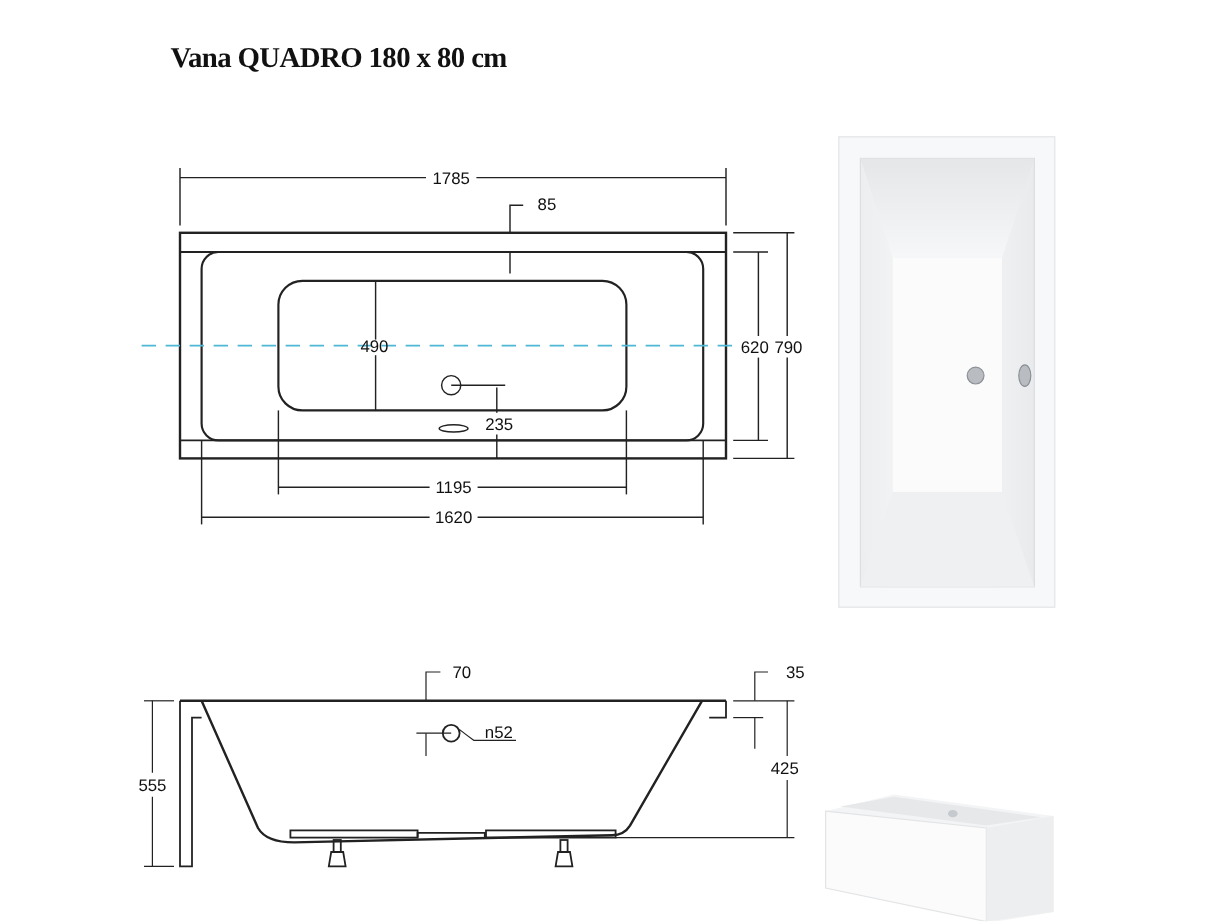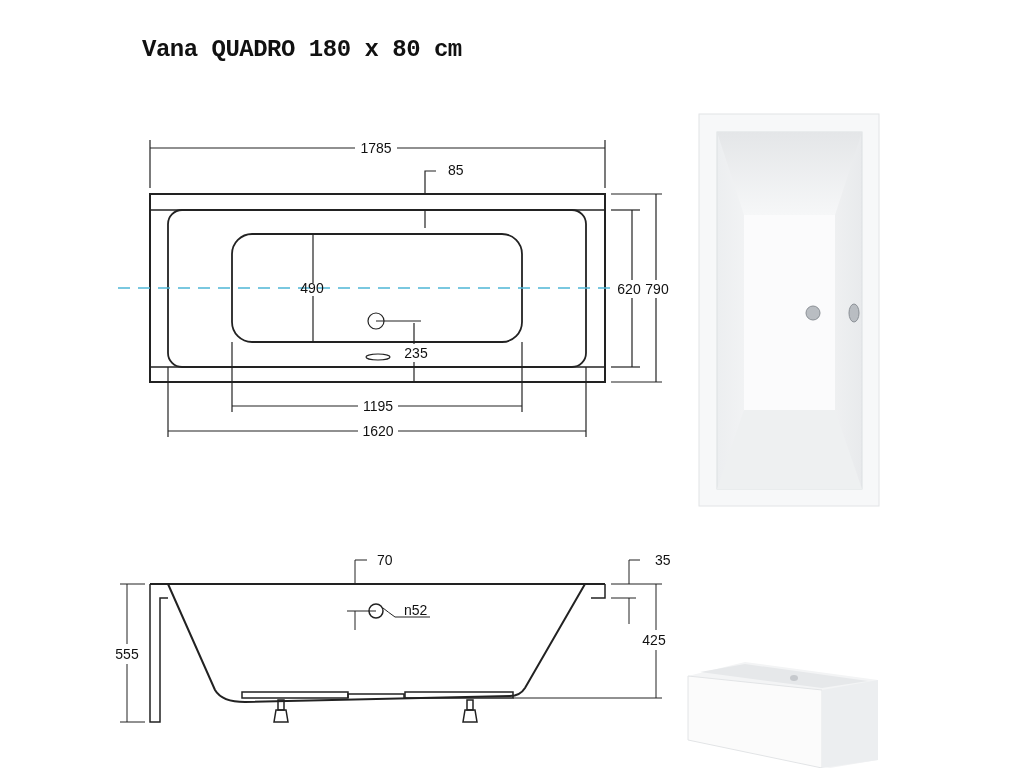--- a/index.html
+++ b/index.html
@@ -1,17 +1,17 @@
 <!DOCTYPE html>
 <html><head>
 <meta charset="utf-8">
 <style>
   html, body { margin:0; padding:0; background:#ffffff; }
   body { width:1024px; height:768px; position:relative; overflow:hidden; font-family:"Liberation Sans", sans-serif; }
-  .title { position:absolute; left:142px; top:36px; font-size:24px; font-weight:bold; color:#111; font-family:Liberation Mono, monospace; letter-spacing:-0.5px; }
+  .title { position:absolute; left:142px; top:36px; font-size:24px; font-weight:bold; color:#111; font-family:Liberation Serif, serif; letter-spacing:-0.5px; }
   svg { position:absolute; left:0; top:0; }
   .dim { font-family:"Liberation Sans", sans-serif; font-size:14px; fill:#111; }
 </style>
 </head>
 <body>
 
 <div class="title">Vana QUADRO 180 x 80 cm</div>
 
 <svg width="1024" height="768" viewBox="0 0 1024 768">
   <g stroke="#222" fill="none" stroke-width="1.2">

